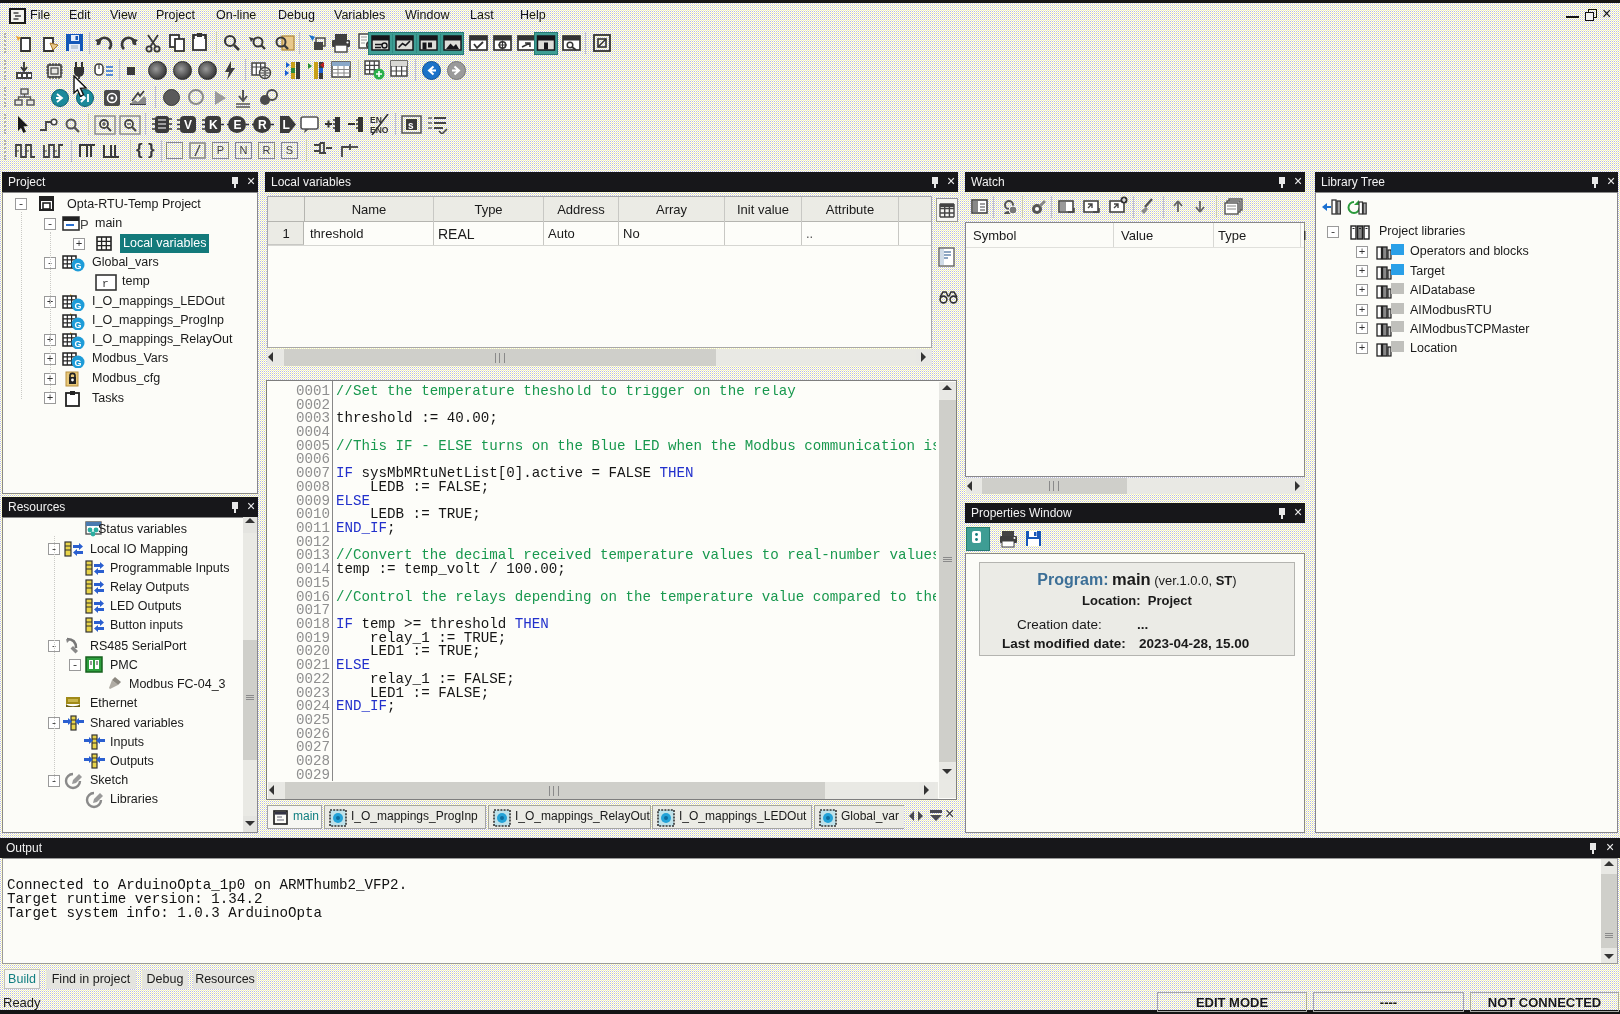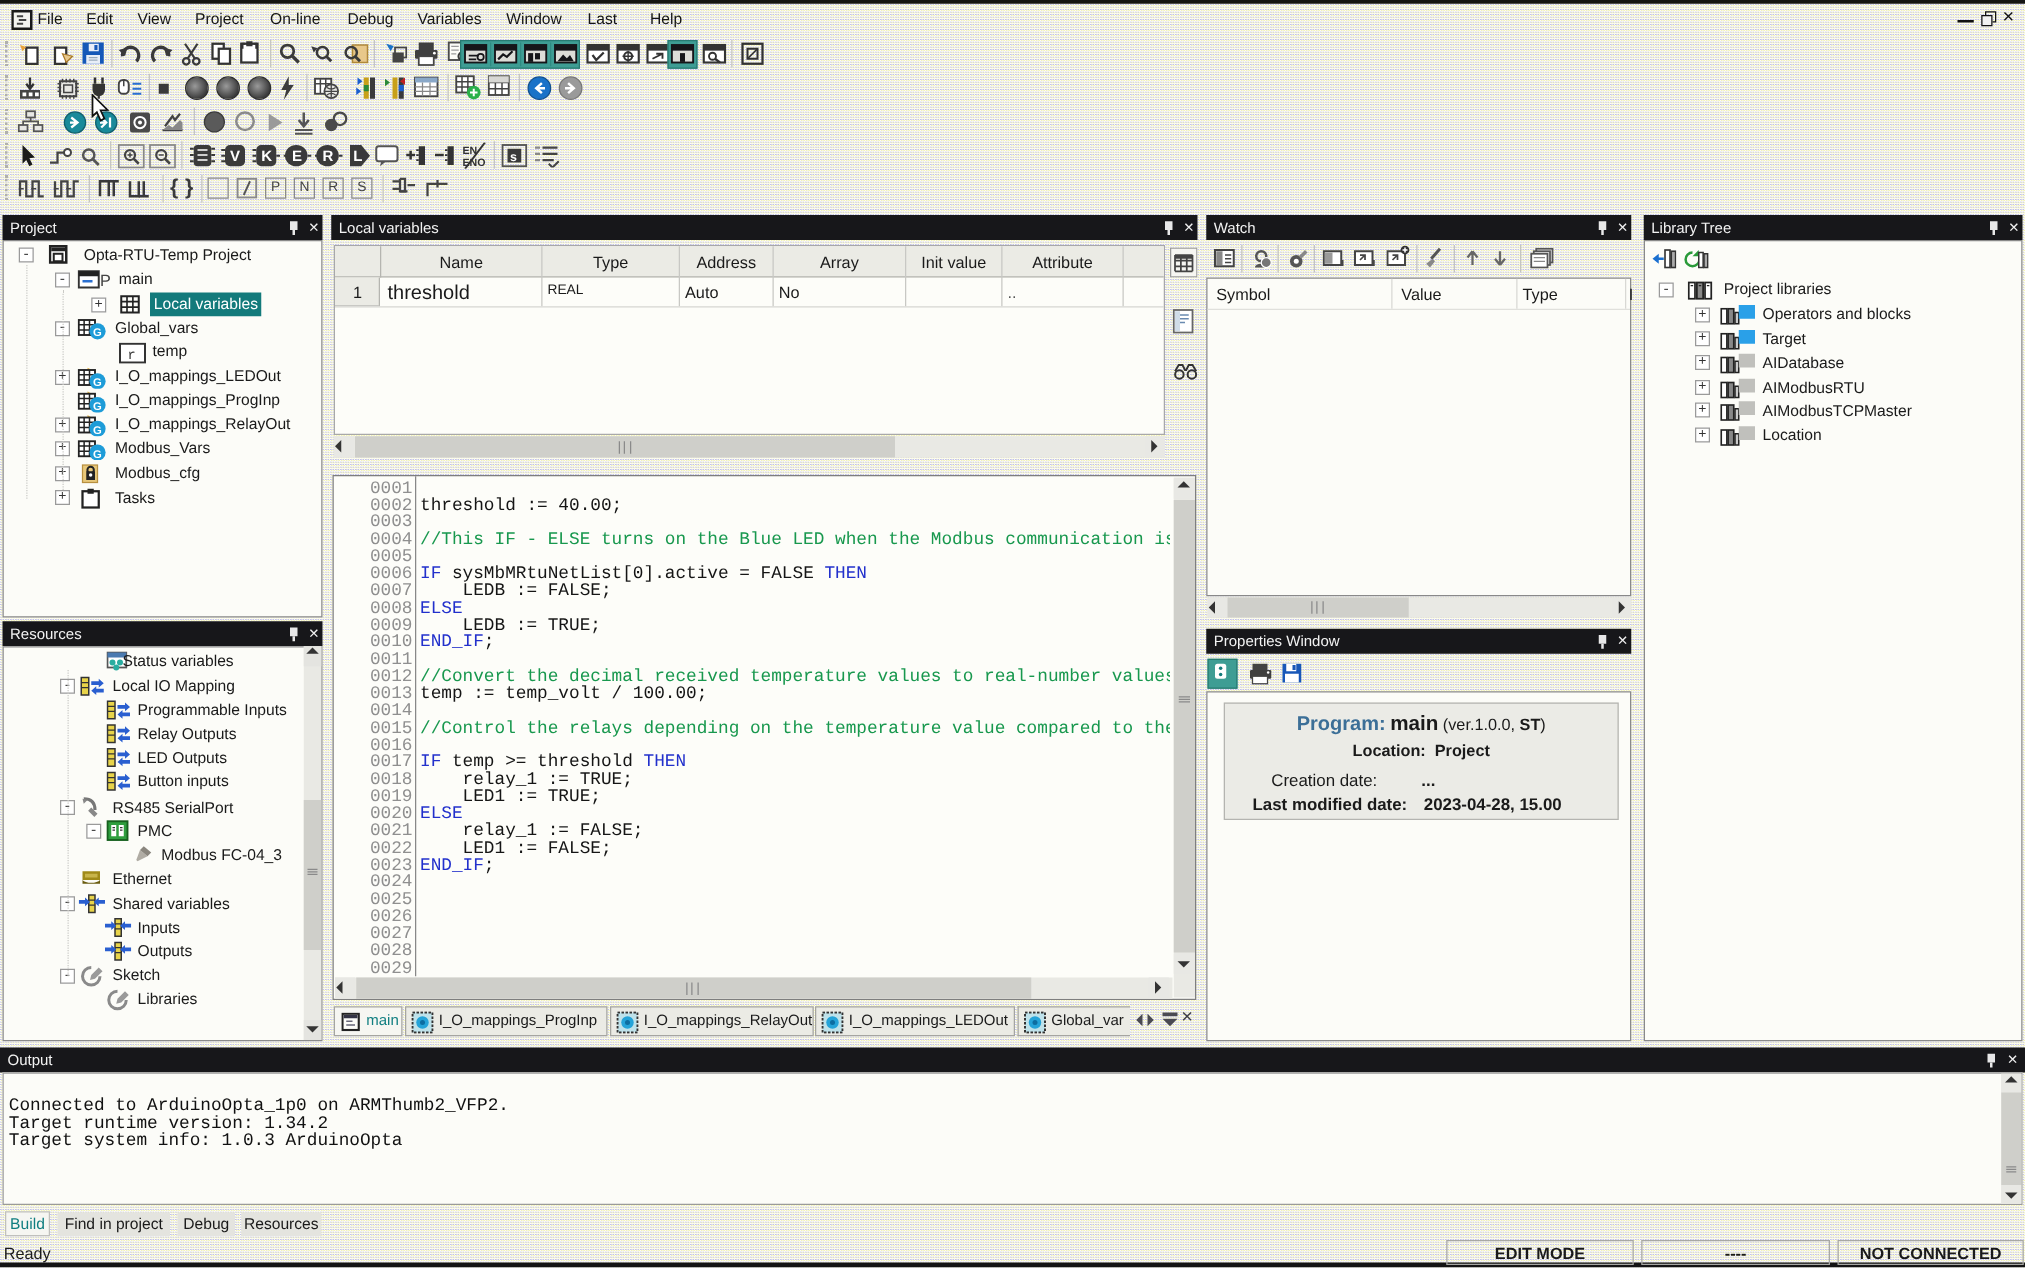--- a/index.html
+++ b/index.html
@@ -675,22 +675,22 @@
  <div class="a" style="left:268px;top:245px;width:663px;height:1px;background:#d6d6d2"></div>
 
  <span class="a" style="left:305px;top:202px;width:128px;text-align:center;font-size:13px">Name</span>
  <span class="a" style="left:434px;top:202px;width:109px;text-align:center;font-size:13px">Type</span>
  <span class="a" style="left:544px;top:202px;width:74px;text-align:center;font-size:13px">Address</span>
  <span class="a" style="left:619px;top:202px;width:105px;text-align:center;font-size:13px">Array</span>
  <span class="a" style="left:725px;top:202px;width:76px;text-align:center;font-size:13px">Init value</span>
  <span class="a" style="left:802px;top:202px;width:96px;text-align:center;font-size:13px">Attribute</span>
 
  <span class="a" style="left:268px;top:226px;width:36px;text-align:center;font-size:13px">1</span>
- <span class="a" style="left:310px;top:226px;font-size:16px">threshold</span>
- <span class="a" style="left:438px;top:226px;font-size:11px">REAL</span>
+ <span class="a" style="left:310px;top:226px;font-size:13px">threshold</span>
+ <span class="a" style="left:438px;top:226px;font-size:14px">REAL</span>
  <span class="a" style="left:548px;top:226px;font-size:13px">Auto</span>
  <span class="a" style="left:623px;top:226px;font-size:13px">No</span>
  <span class="a" style="left:806px;top:226px;font-size:13px;color:#555">..</span>
 
  <div class="sb" style="left:267px;top:349px;width:665px;height:17px"></div>
  <div class="a" style="left:267px;top:349px;width:16px;height:17px;background:#e8e8e4">
       <span class="arr" style="left:1px;top:3px;border-right-color:#333;border-left-width:0"></span>
     </div>
  <div class="a" style="left:916px;top:349px;width:16px;height:17px;background:#e8e8e4">
       <span class="arr" style="left:5px;top:3px;border-left-color:#333;border-right-width:0"></span>
@@ -742,21 +742,21 @@
 0020
 0021
 0022
 0023
 0024
 0025
 0026
 0027
 0028
 0029</pre>
- <pre class="a" style="left:336px;top:384.8px;width:600px;height:396px;overflow:hidden;font-family:'Liberation Mono',monospace;font-size:14.2px;line-height:13.72px;color:#151515">
+ <pre class="a" style="left:336px;top:384.8px;width:600px;height:396px;overflow:hidden;font-family:'Liberation Mono',monospace;font-size:14.2px;line-height:13.72px;color:#151515"><c style="color:#18984e">//Set the temperature theshold to trigger on the relay</c>
 
 threshold := 40.00;
 
 <c style="color:#18984e">//This IF - ELSE turns on the Blue LED when the Modbus communication is lost</c>
 
 <k style="color:#2230cc">IF</k> sysMbMRtuNetList[0].active = FALSE <k style="color:#2230cc">THEN</k>
     LEDB := FALSE;
 <k style="color:#2230cc">ELSE</k>
     LEDB := TRUE;
 <k style="color:#2230cc">END_IF</k>;

